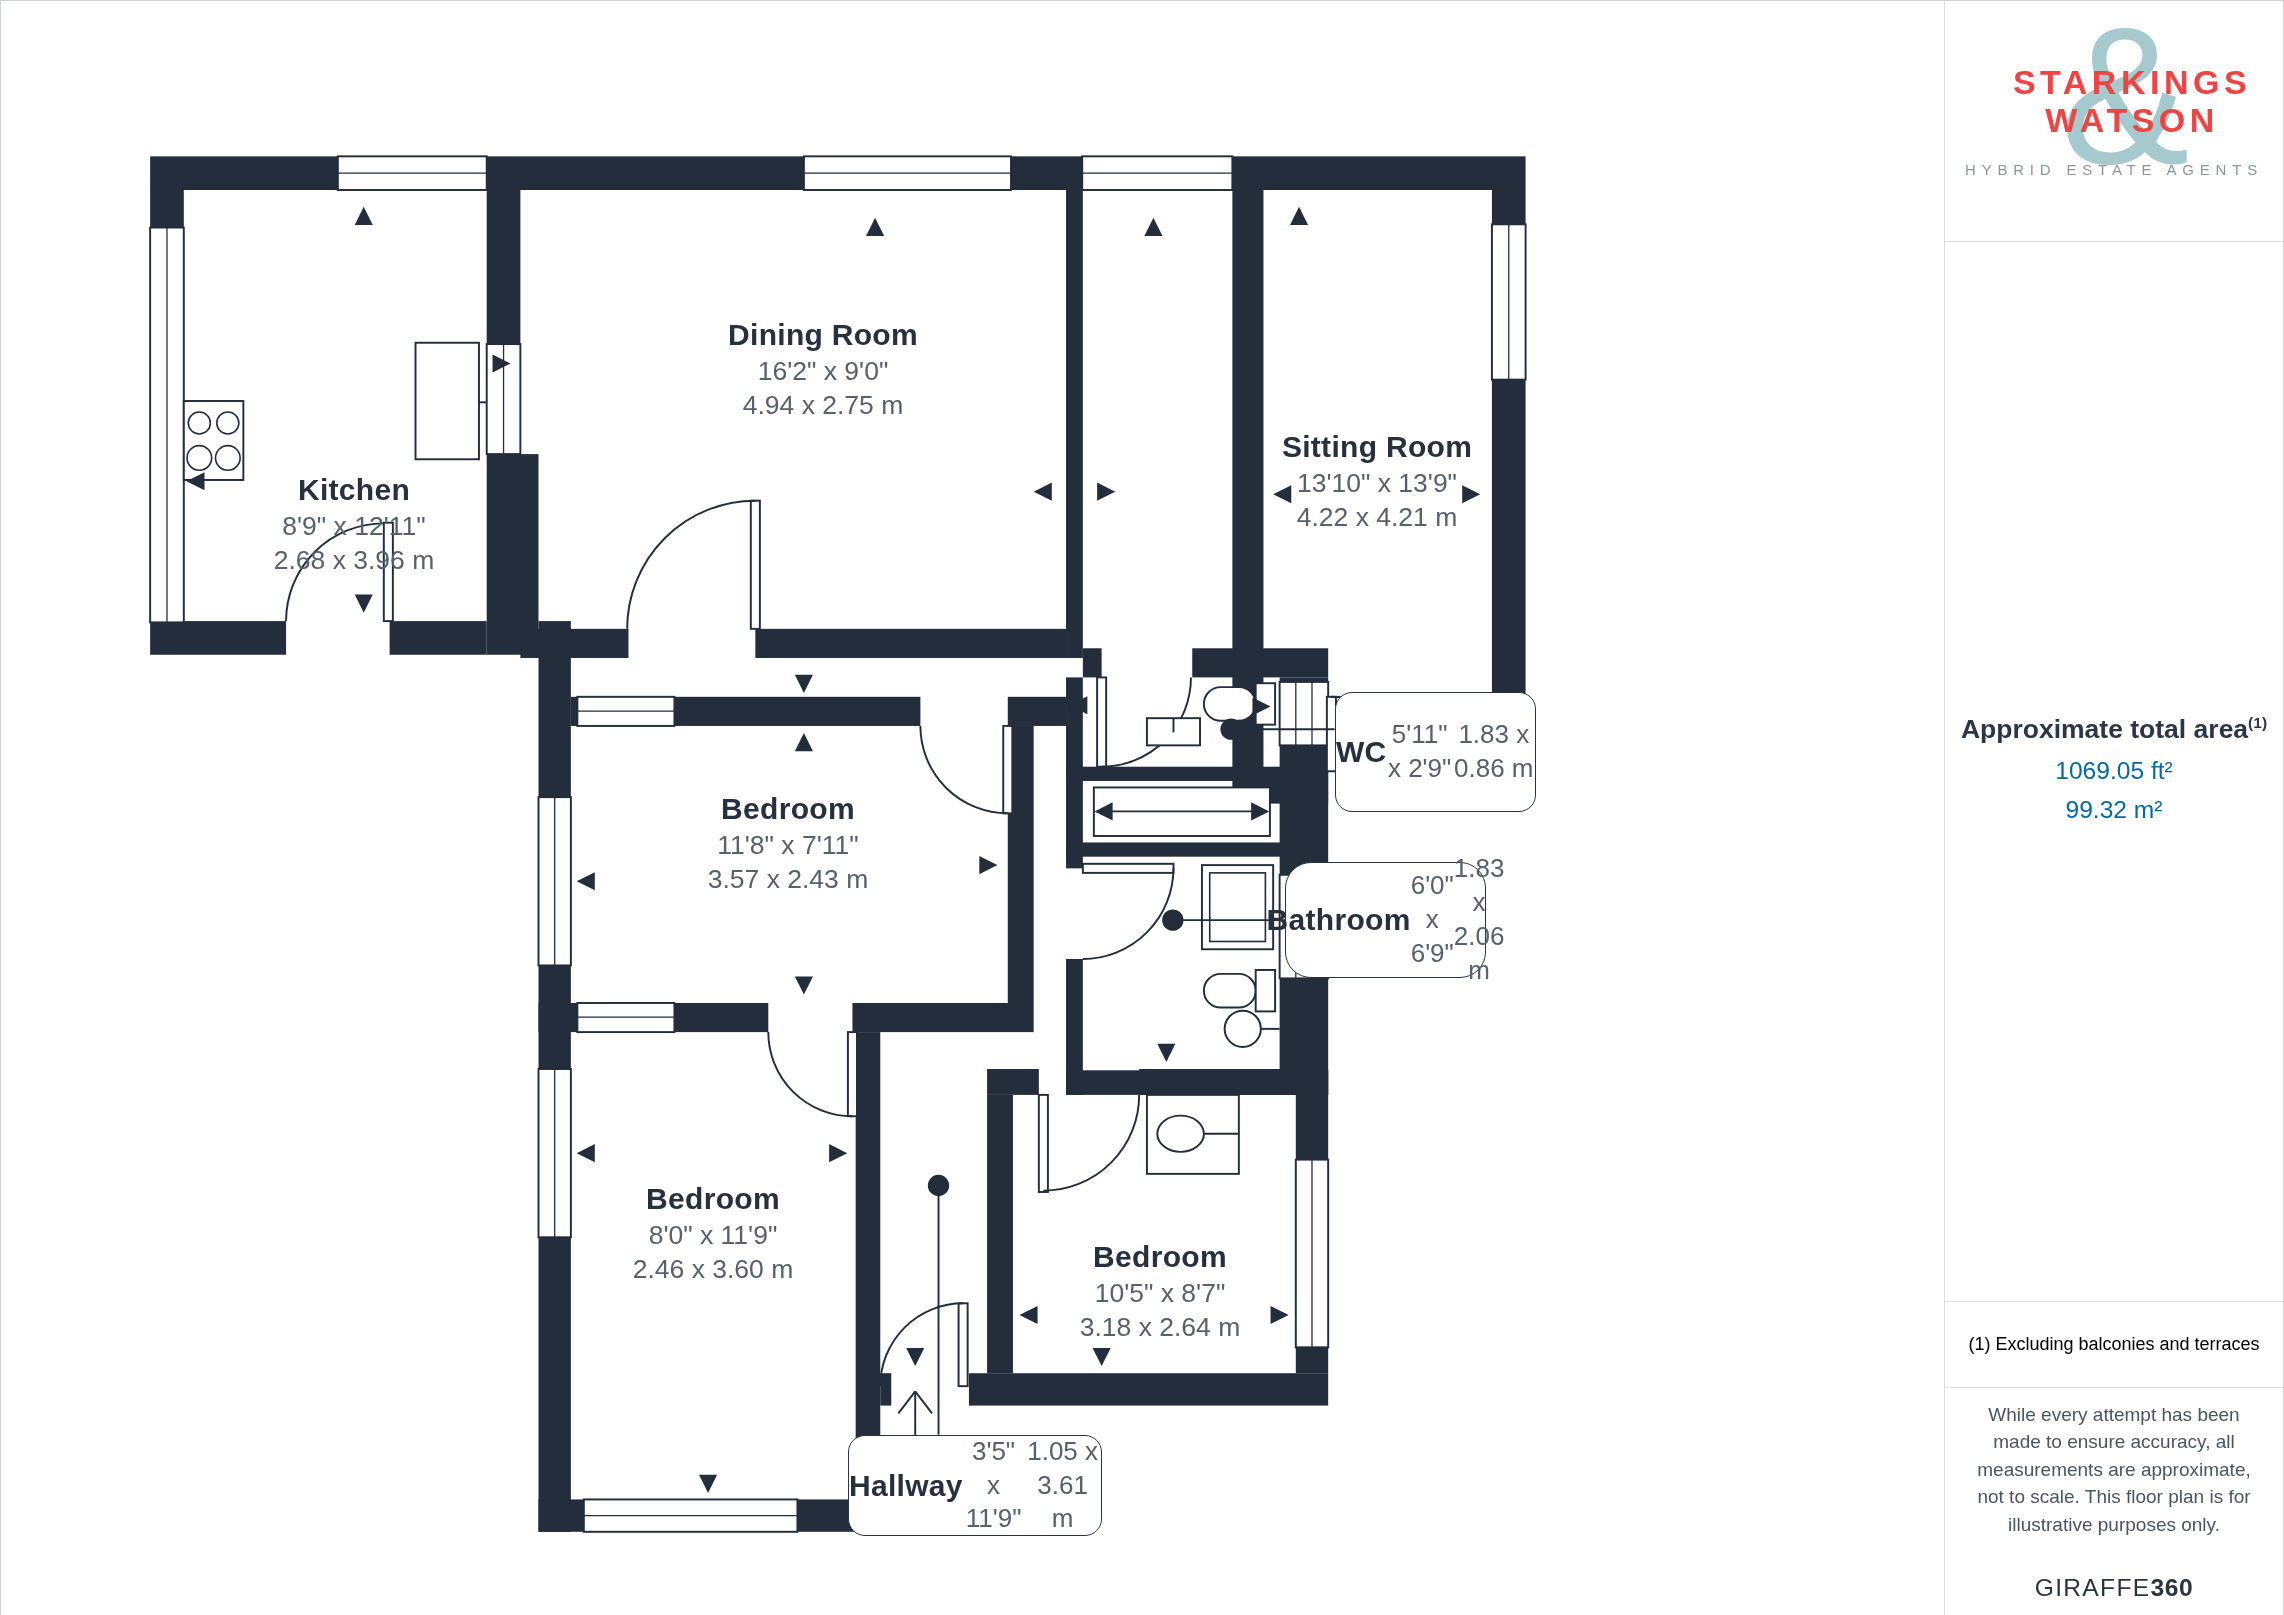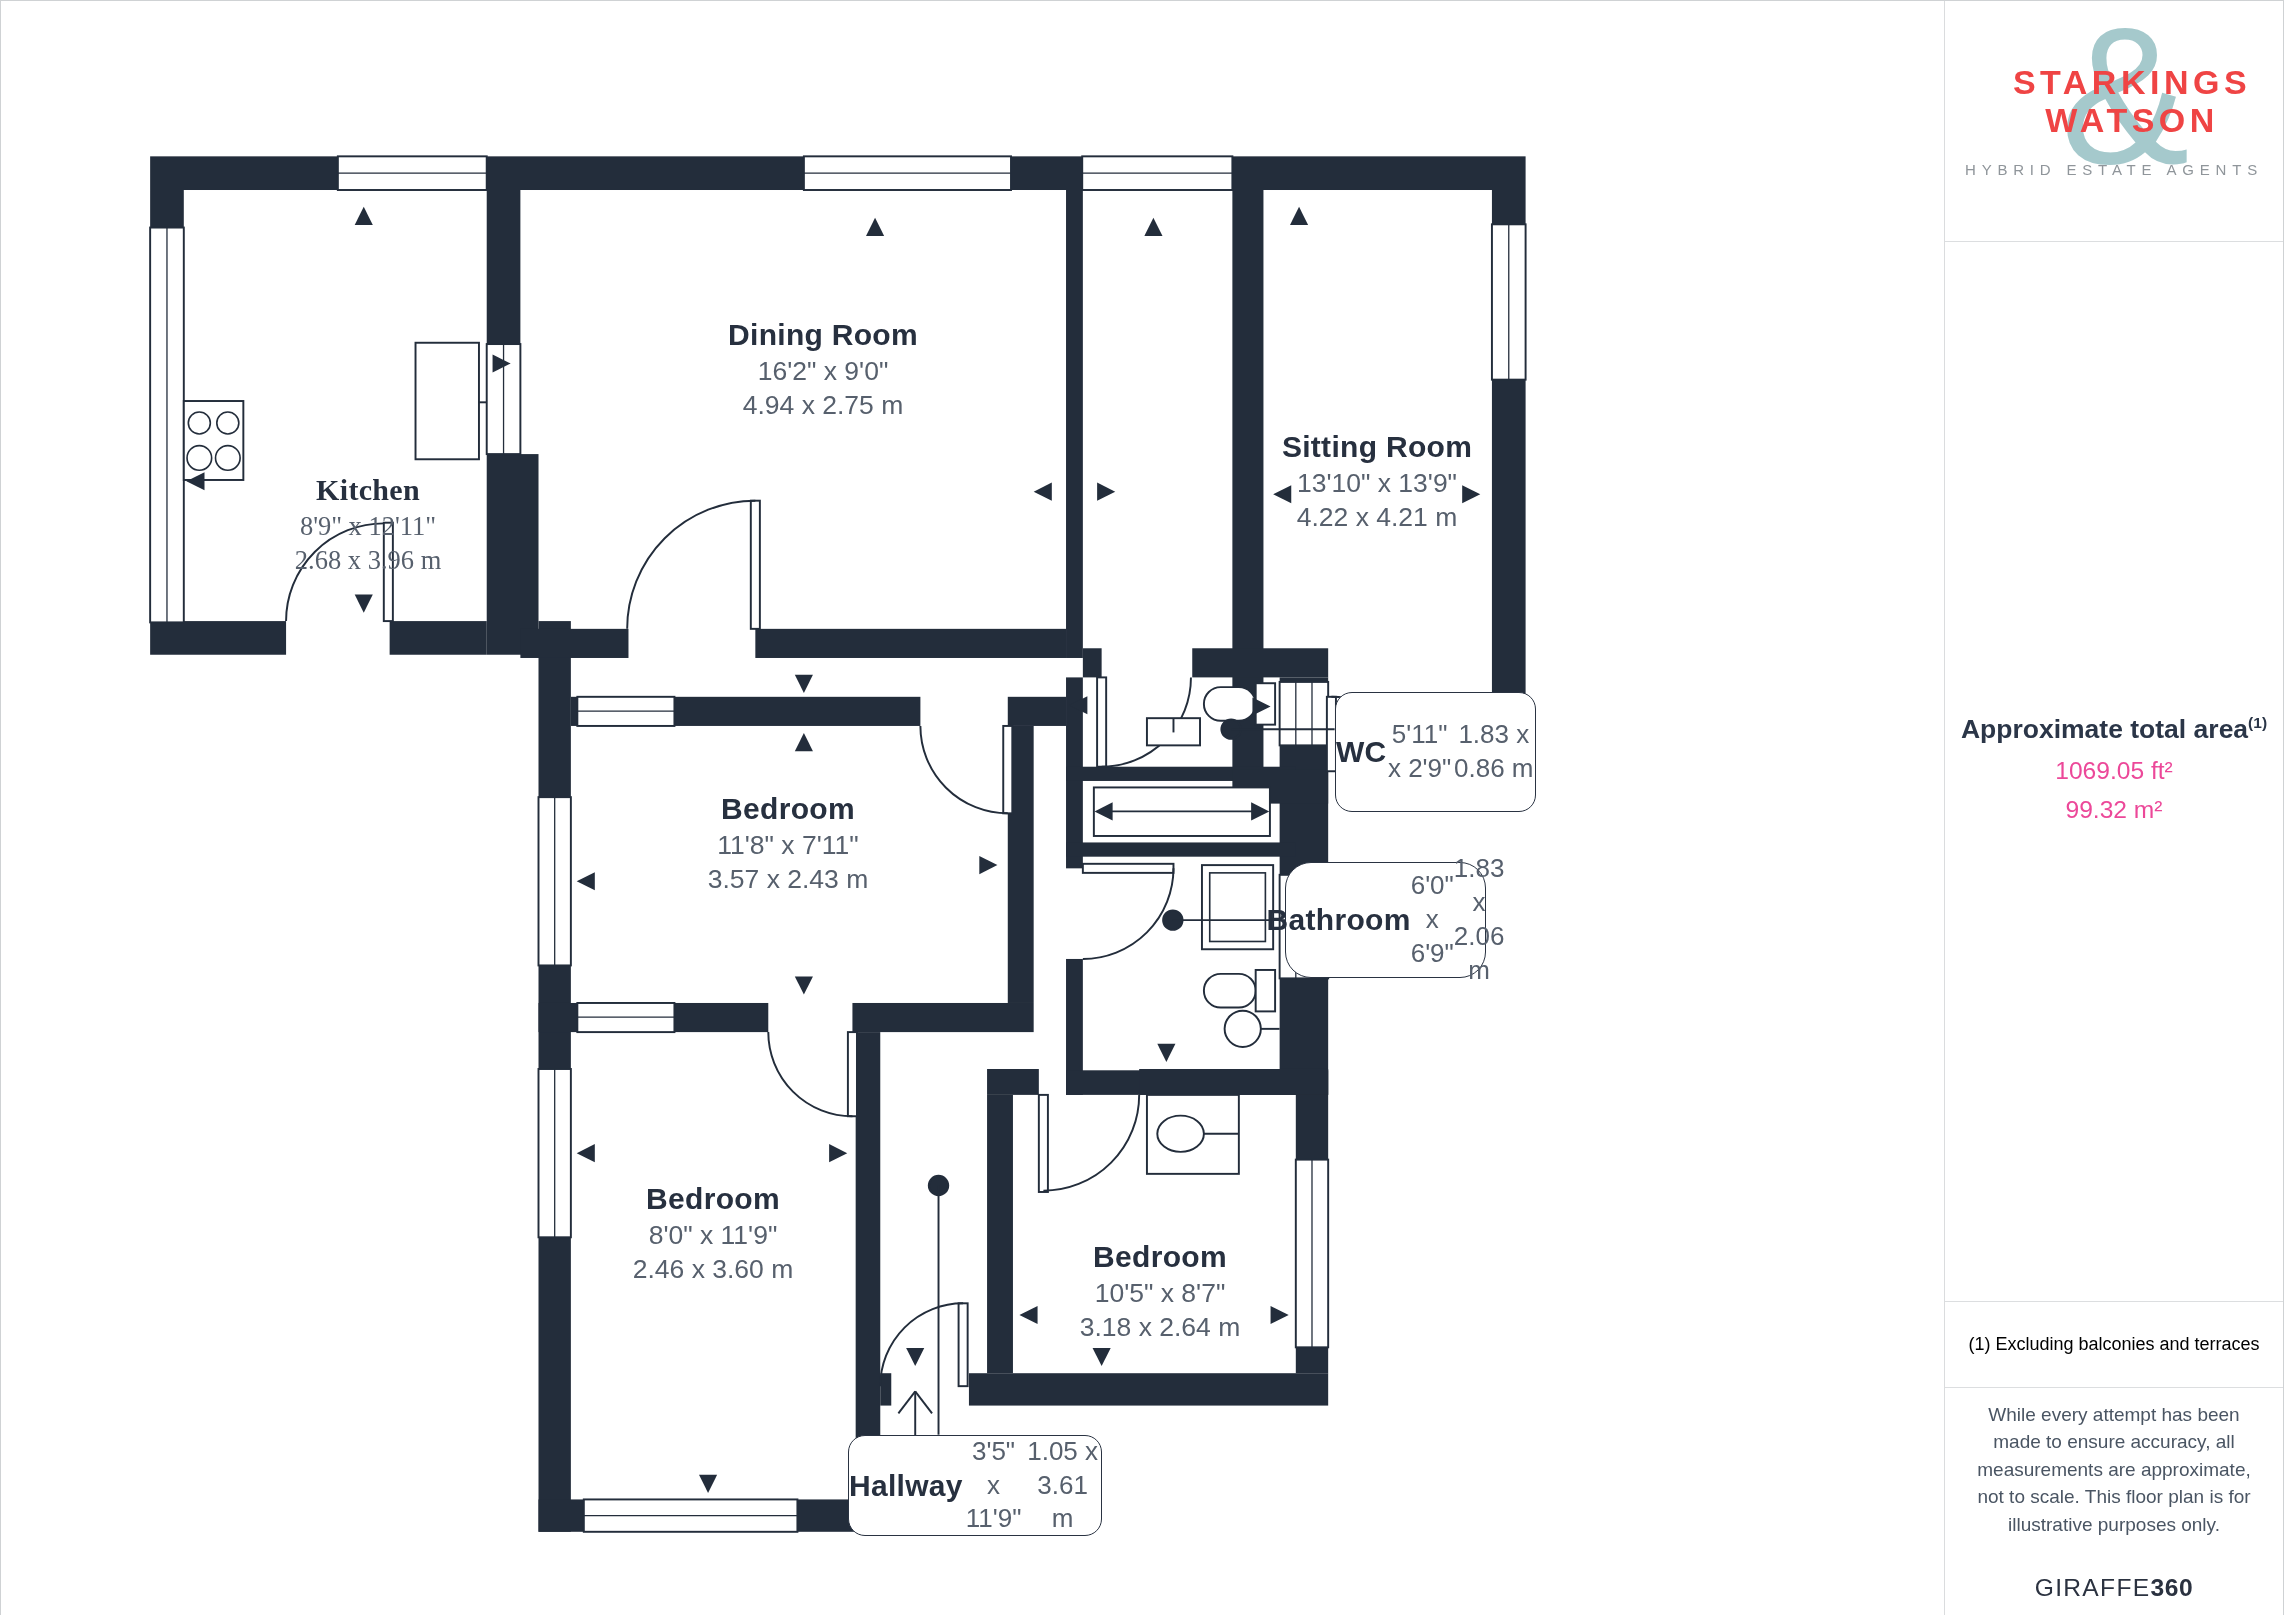--- a/index.html
+++ b/index.html
@@ -47,21 +47,21 @@
   }
   .logo-line{position:relative;z-index:1;font-size:34px;font-weight:700;color:#ef4444;letter-spacing:4.5px;margin-left:36px;}
   .tagline{position:relative;z-index:1;margin-top:22px;font-size:15px;letter-spacing:5.8px;color:#8f959a;}
   .area-sec{
     flex:1;border-bottom:1.3px solid #dcdee0;
     display:flex;flex-direction:column;align-items:center;justify-content:center;
     text-align:center;
   }
   .area-title{font-size:26.5px;font-weight:700;color:#2b3648;margin-bottom:6px;}
   .area-title sup{font-size:15.5px;font-weight:700;}
-  .area-val{font-size:24.6px;color:#ec4899;line-height:1.6;}
+  .area-val{font-size:24.6px;color:#0369a1;line-height:1.6;}
   .foot-sec{
     height:85px;border-bottom:1.3px solid #dcdee0;
     display:flex;align-items:center;justify-content:center;
     font-size:18px;color:#000000;text-align:center;
   }
   .disc-sec{
     height:227px;display:flex;flex-direction:column;align-items:center;justify-content:center;
     text-align:center;padding:0 24.6px;
   }
   .disc-sec p{font-size:19px;color:#4a5563;line-height:1.45;margin:0 0 36px 0;}
@@ -256,21 +256,21 @@
         <circle cx="1448" cy="1830" r="15"></circle>
         <line x1="1448" y1="1830" x2="1448" y2="2215"></line>
         <g fill="none">
           <line x1="1412" y1="2235" x2="1412" y2="2148"></line>
           <line x1="1386" y1="2182" x2="1412" y2="2148"></line>
           <line x1="1438" y1="2182" x2="1412" y2="2148"></line>
         </g>
       </g>
     </svg>
 
-    <div class="room-label" style="left:367px;top:523px;font-family:Liberation Serif, serif;">
+    <div class="room-label" style="left:353px;top:523px;">
       <div class="room-name">Kitchen</div>
       <div class="room-dims">8'9" x 12'11"</div>
       <div class="room-dims">2.68 x 3.96 m</div>
     </div>
     <div class="room-label" style="left:822px;top:368px;">
       <div class="room-name">Dining Room</div>
       <div class="room-dims">16'2" x 9'0"</div>
       <div class="room-dims">4.94 x 2.75 m</div>
     </div>
     <div class="room-label" style="left:1376px;top:480px;">

